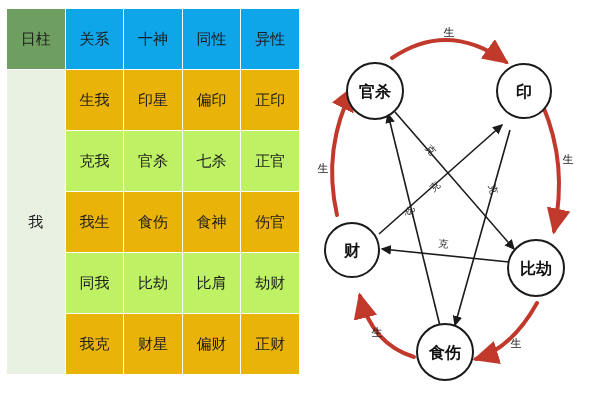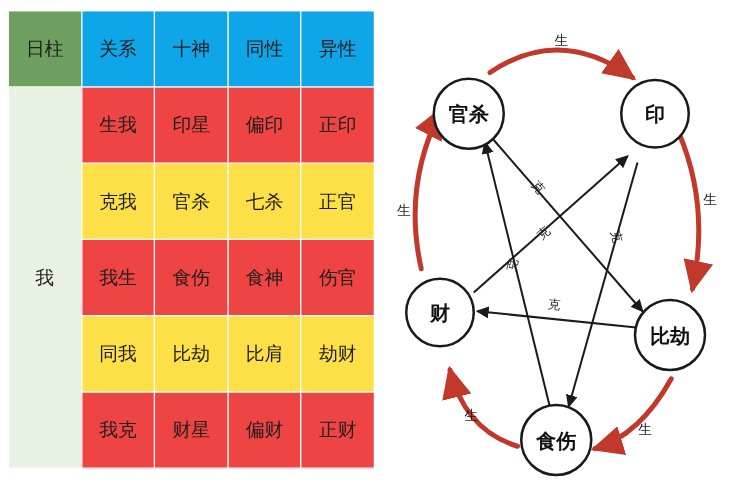--- a/index.html
+++ b/index.html
@@ -48,22 +48,22 @@
   .hdr {
     background: #0ea5e9;
     color: #ffffff;
     font-weight: bold;
     font-size: 15px;
     height: 38px;
   }
   .hdr.first {
     background: #6f9f60;
   }
-  .rowA { background: #ef4444; }
-  .rowB { background: #fde047; }
+  .rowA { background: #eab308; }
+  .rowB { background: #bef264; }
   .me-cell {
     background: #e9f1e3;
     font-size: 17px;
     font-weight: normal;
     color: #1d1d1d;
   }
 
   
   #diagram-panel {
     position: absolute;

